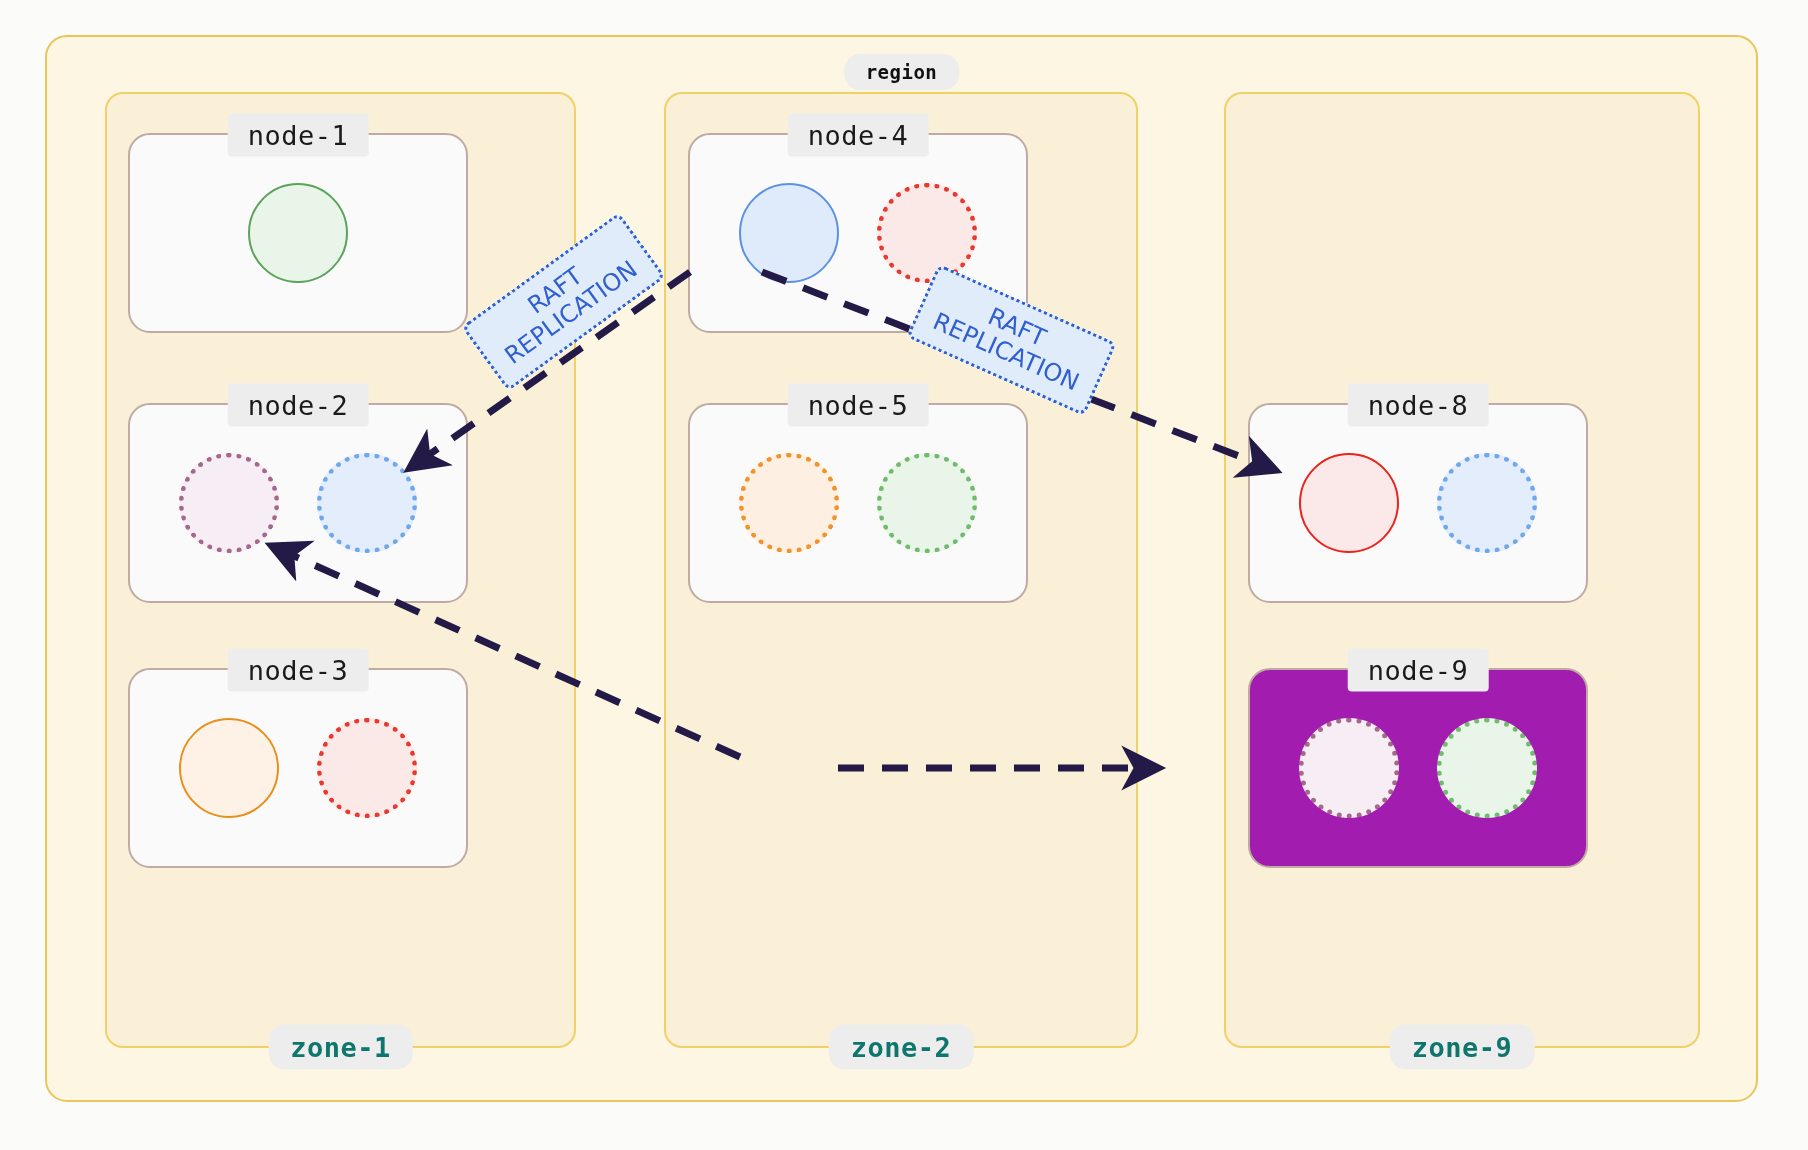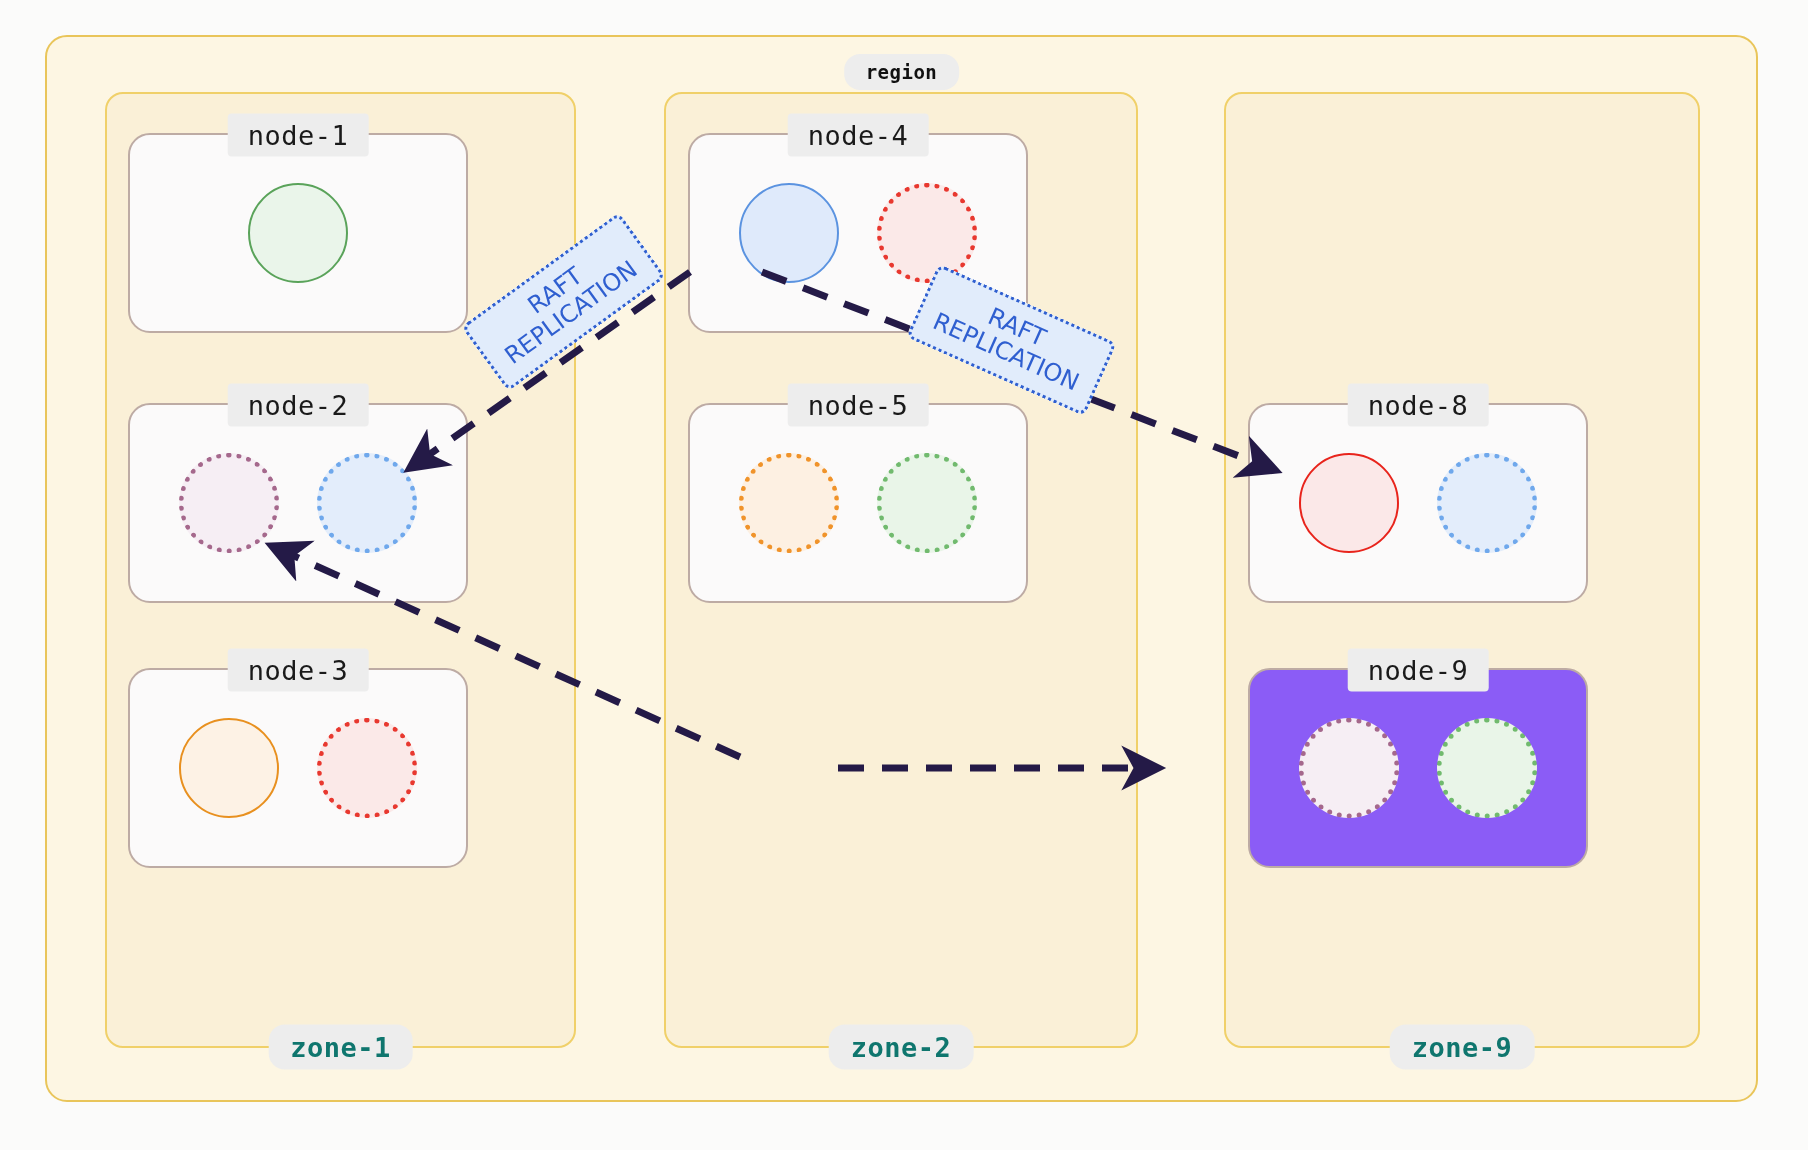--- a/index.html
+++ b/index.html
@@ -189,21 +189,21 @@
       </div>
   </div>
 
   <div class="node row-2 col-3" style="background: rgb(251, 250, 250); border-color: rgb(189, 171, 164);">
     <div class="node-label">node-8</div>
     <div class="node-body">
         <div class="circle c-solid" style="border-color: rgb(232, 36, 28); background: rgb(251, 232, 232);"></div>
         <div class="circle c-dotted" style="border-color: rgb(111, 168, 236); background: rgb(227, 237, 251);"></div>
       </div>
   </div>
-  <div class="node row-3 col-3" style="background: #8b5cf6; border-color: rgb(189, 171, 164); padding-left: 48px;">
+  <div class="node row-3 col-3" style="background: #a21caf; border-color: rgb(189, 171, 164); padding-left: 48px;">
     <div class="node-label">node-9</div>
     <div class="node-body">
         <div class="circle c-dotted" style="border-color: rgb(165, 104, 140); background: rgb(246, 238, 244);"></div>
         <div class="circle c-dotted" style="border-color: rgb(113, 186, 110); background: rgb(233, 245, 232);"></div>
       </div>
   </div>
 
   <svg id="links">
     <defs>
       <marker id="arrow" viewBox="0 0 12 12" refX="9" refY="6" markerWidth="7" markerHeight="7" orient="auto-start-reverse">

